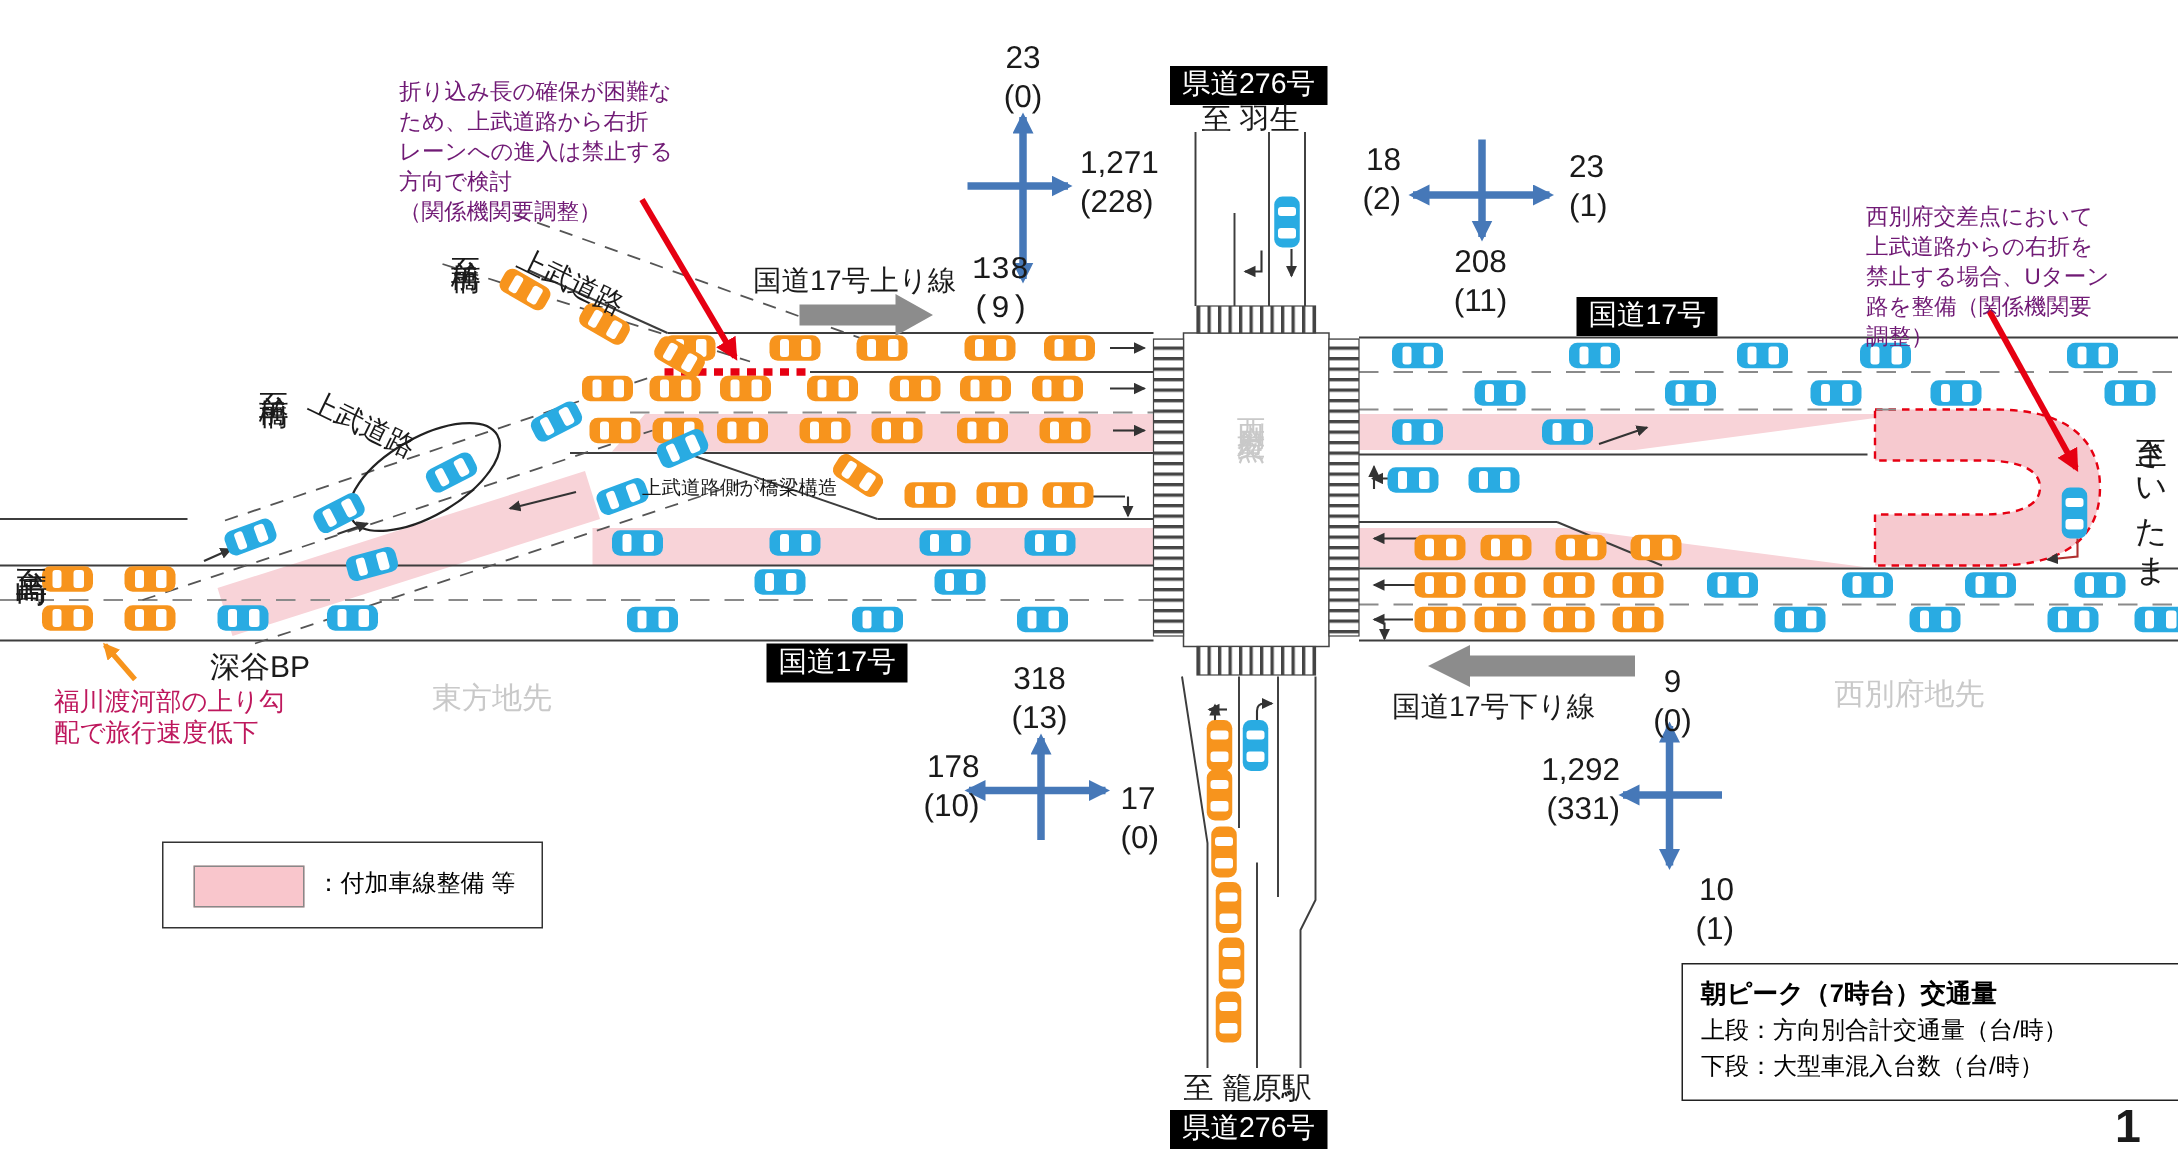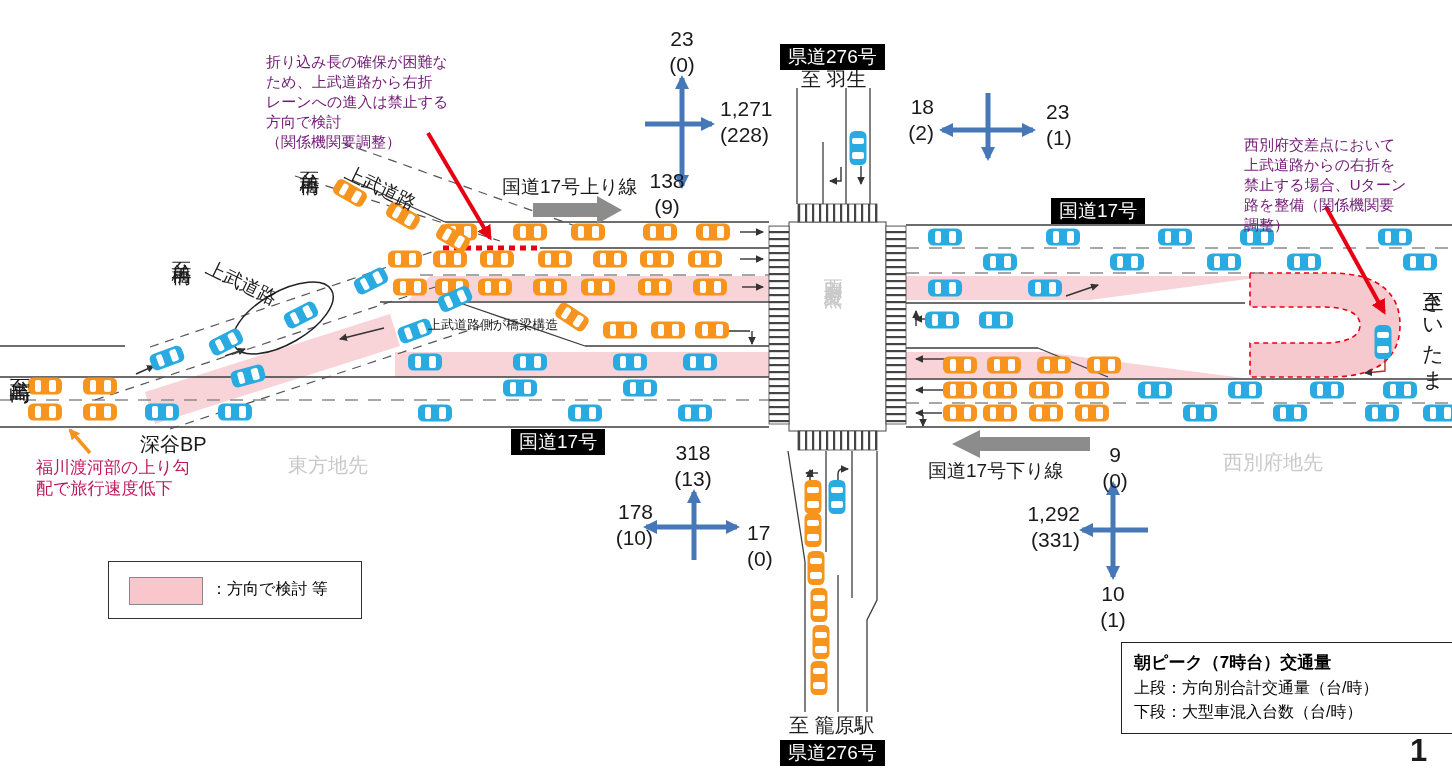--- a/index.html
+++ b/index.html
@@ -671,60 +671,64 @@
 <div class="lbl rot" style="left:213px;top:255px;">上武道路</div>
 
 <div class="lbl num tc" style="left:637px;top:26px;width:90px;">
   <div>23</div>
   <div>(0)</div>
 </div>
 <div class="lbl num" style="left:720px;top:96px;">
   <div>1,271</div>
   <div>(228)</div>
 </div>
-<div class="lbl num tc" style="left:622px;top:168px;width:90px;">
+<div class="lbl num tc" style="left:622px;top:168px;width:90px;font-family:Liberation Mono, monospace;">
   <div>138</div>
   <div>(9)</div>
 </div>
 <div class="lbl num tr" style="left:858px;top:94px;width:76px;">
   <div>18</div>
   <div>(2)</div>
 </div>
 <div class="lbl num" style="left:1046px;top:99px;">
   <div>23</div>
   <div>(1)</div>
 </div>
+<div class="lbl num tc" style="left:942px;top:162px;width:90px;">
+  <div>208</div>
+  <div>(11)</div>
+</div>
 <div class="lbl num tc" style="left:648px;top:440px;width:90px;">
   <div>318</div>
   <div>(13)</div>
 </div>
 <div class="lbl num tr" style="left:577px;top:499px;width:76px;">
   <div>178</div>
   <div>(10)</div>
 </div>
 <div class="lbl num" style="left:747px;top:504px;margin-top:16px;">
   <div>17</div>
   <div>(0)</div>
 </div>
 <div class="lbl num tc" style="left:1073px;top:442px;width:84px;">
   <div>9</div>
   <div>(0)</div>
 </div>
 <div class="lbl num tr" style="left:996px;top:501px;width:84px;">
   <div>1,292</div>
   <div>(331)</div>
 </div>
-<div class="lbl num tc" style="left:1070px;top:581px;width:86px;">
+<div class="lbl num tc" style="left:1070px;top:581px;width:86px;text-align:right;">
   <div>10</div>
   <div>(1)</div>
 </div>
 
 <div id="legend-box">
   <div class="sw"></div>
-  <div class="tx">：方向で検討 等</div>
+  <div class="tx">：付加車線整備 等</div>
 </div>
 
 <div id="info-box">
   <div class="t">朝ピーク（7時台）交通量</div>
   <div class="l">上段：方向別合計交通量（台/時）</div>
   <div class="l">下段：大型車混入台数（台/時）</div>
 </div>
 
 <div id="page-num" class="lbl">1</div>
 

